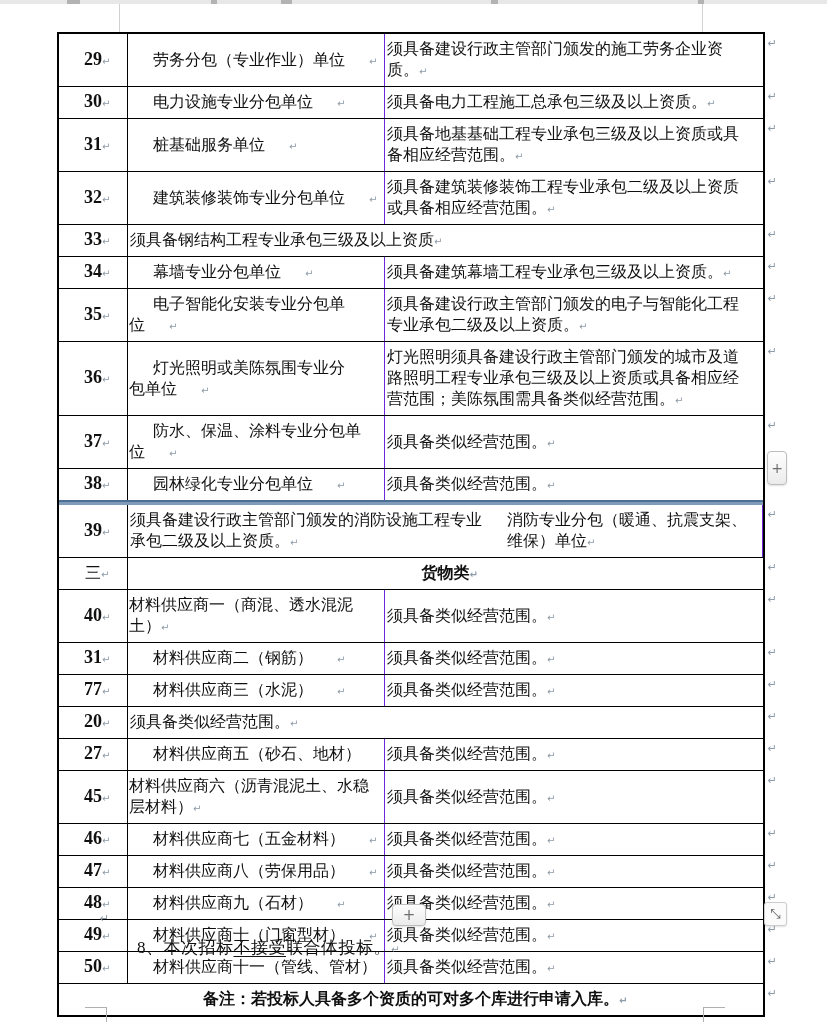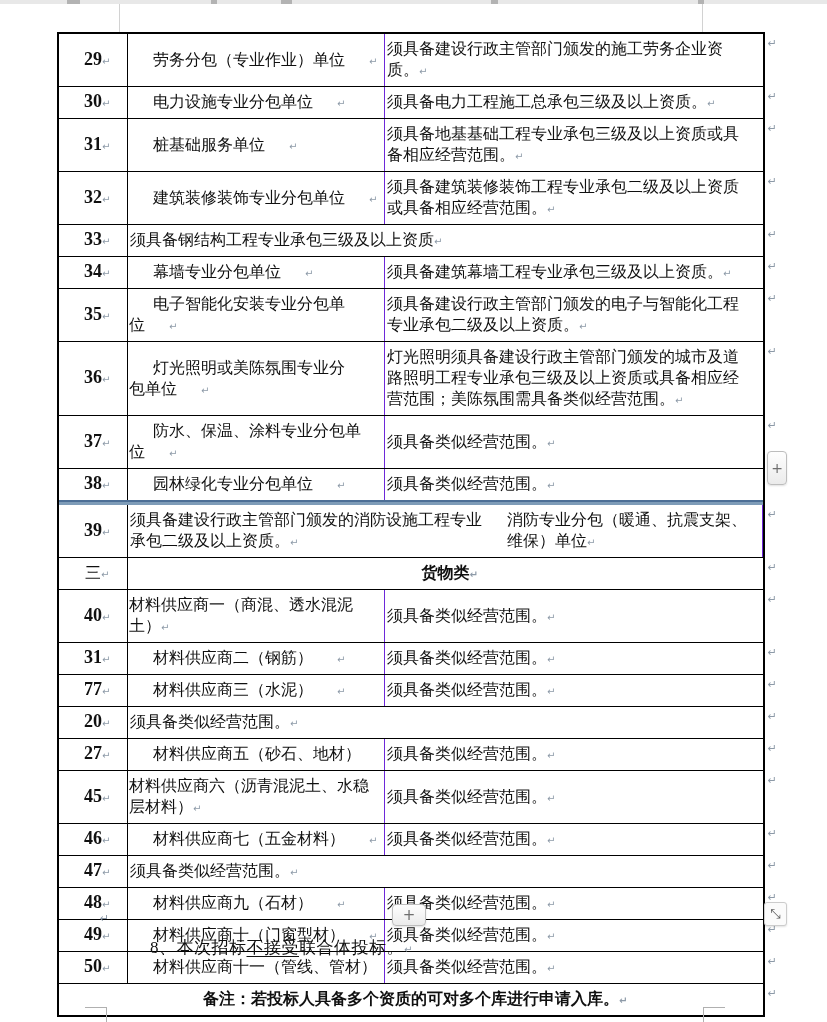--- a/index.html
+++ b/index.html
@@ -33,21 +33,21 @@
   
   .wbtn{position:absolute;box-sizing:border-box;border:1px solid #bdbdbd;border-radius:4px;
         background:linear-gradient(#fefefe,#ebebeb);color:#6e6e6e;
         font-family:"DejaVu Sans",sans-serif;display:flex;align-items:center;justify-content:center;
         box-shadow:0 1px 2px rgba(0,0,0,0.12);padding:0;cursor:pointer;}
   .plus-row{left:392px;top:904px;width:34px;height:22px;font-size:15px;}
   .plus-col{left:767px;top:451px;width:20px;height:34px;font-size:14px;}
   .resize-handle{left:764px;top:902px;width:23px;height:24px;font-size:13px;color:#555;
         border-color:#cccccc;background:#fbfbfb;border-radius:3px;}
   
-  .footer-line{position:absolute;left:150px;top:936px;font-size:17px;line-height:24px;
+  .footer-line{position:absolute;left:137px;top:936px;font-size:17px;line-height:24px;
                letter-spacing:0.5px;}
   .footer-line u{text-underline-offset:3px;}
   .stray-pmark{position:absolute;left:100px;top:912px;color:#8d9aa8;font-size:11px;
                font-family:"DejaVu Sans",sans-serif;}
   
   .corner{position:absolute;width:22px;height:15px;box-sizing:border-box;}
   .corner-left{left:85px;top:1007px;border-top:1px solid #b0b0b0;border-right:1px solid #b0b0b0;}
   .corner-right{left:703px;top:1007px;border-top:1px solid #b0b0b0;border-left:1px solid #b0b0b0;}
 </style>
 </head>
@@ -295,20 +295,23 @@
           </div>
           <div class="cell qual-cell">
             <span class="text">须具备类似经营范围。<span class="pmark">↵</span></span>
           </div>
           <span class="eor">↵</span>
         </div>
         <div class="trow">
           <div class="cell num-cell">
             <span class="text"><b>47</b><span class="pmark">↵</span></span>
           </div>
+          <div class="cell name-cell indent">
+            <span class="text">材料供应商八（劳保用品）<span class="pmark">↵</span></span>
+          </div>
           <div class="cell qual-cell">
             <span class="text">须具备类似经营范围。<span class="pmark">↵</span></span>
           </div>
           <span class="eor">↵</span>
         </div>
         <div class="trow">
           <div class="cell num-cell">
             <span class="text"><b>48</b><span class="pmark">↵</span></span>
           </div>
           <div class="cell name-cell indent">

